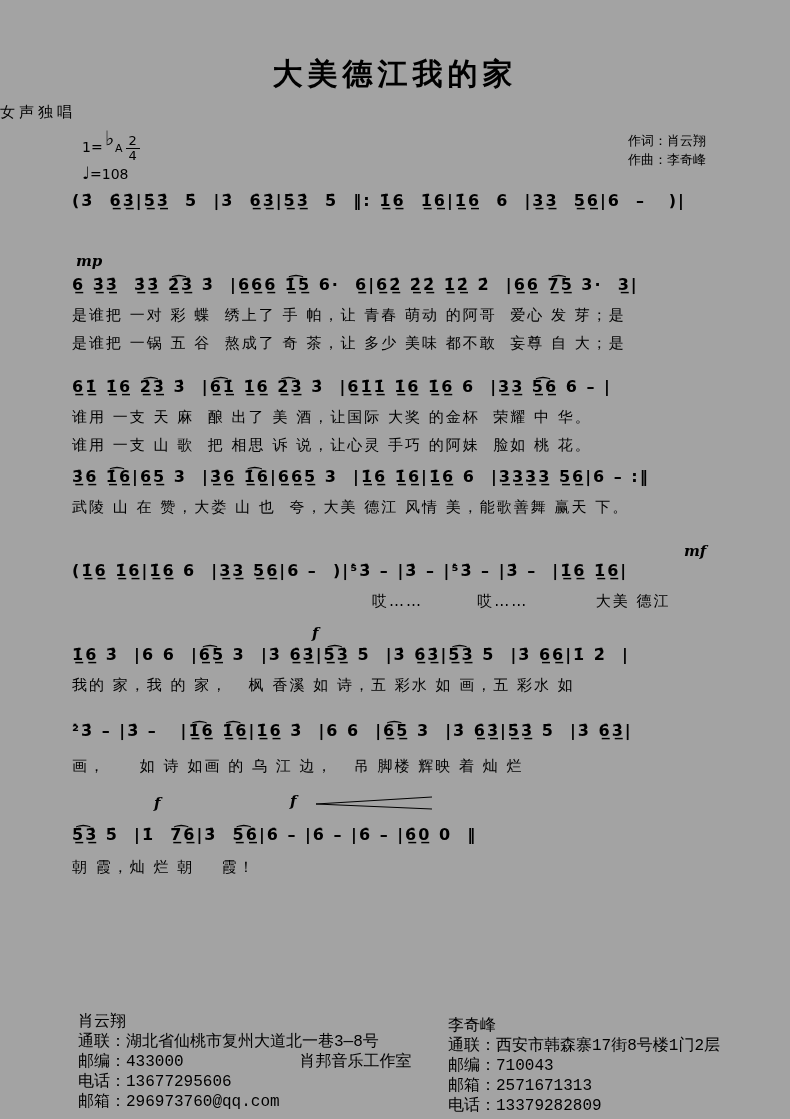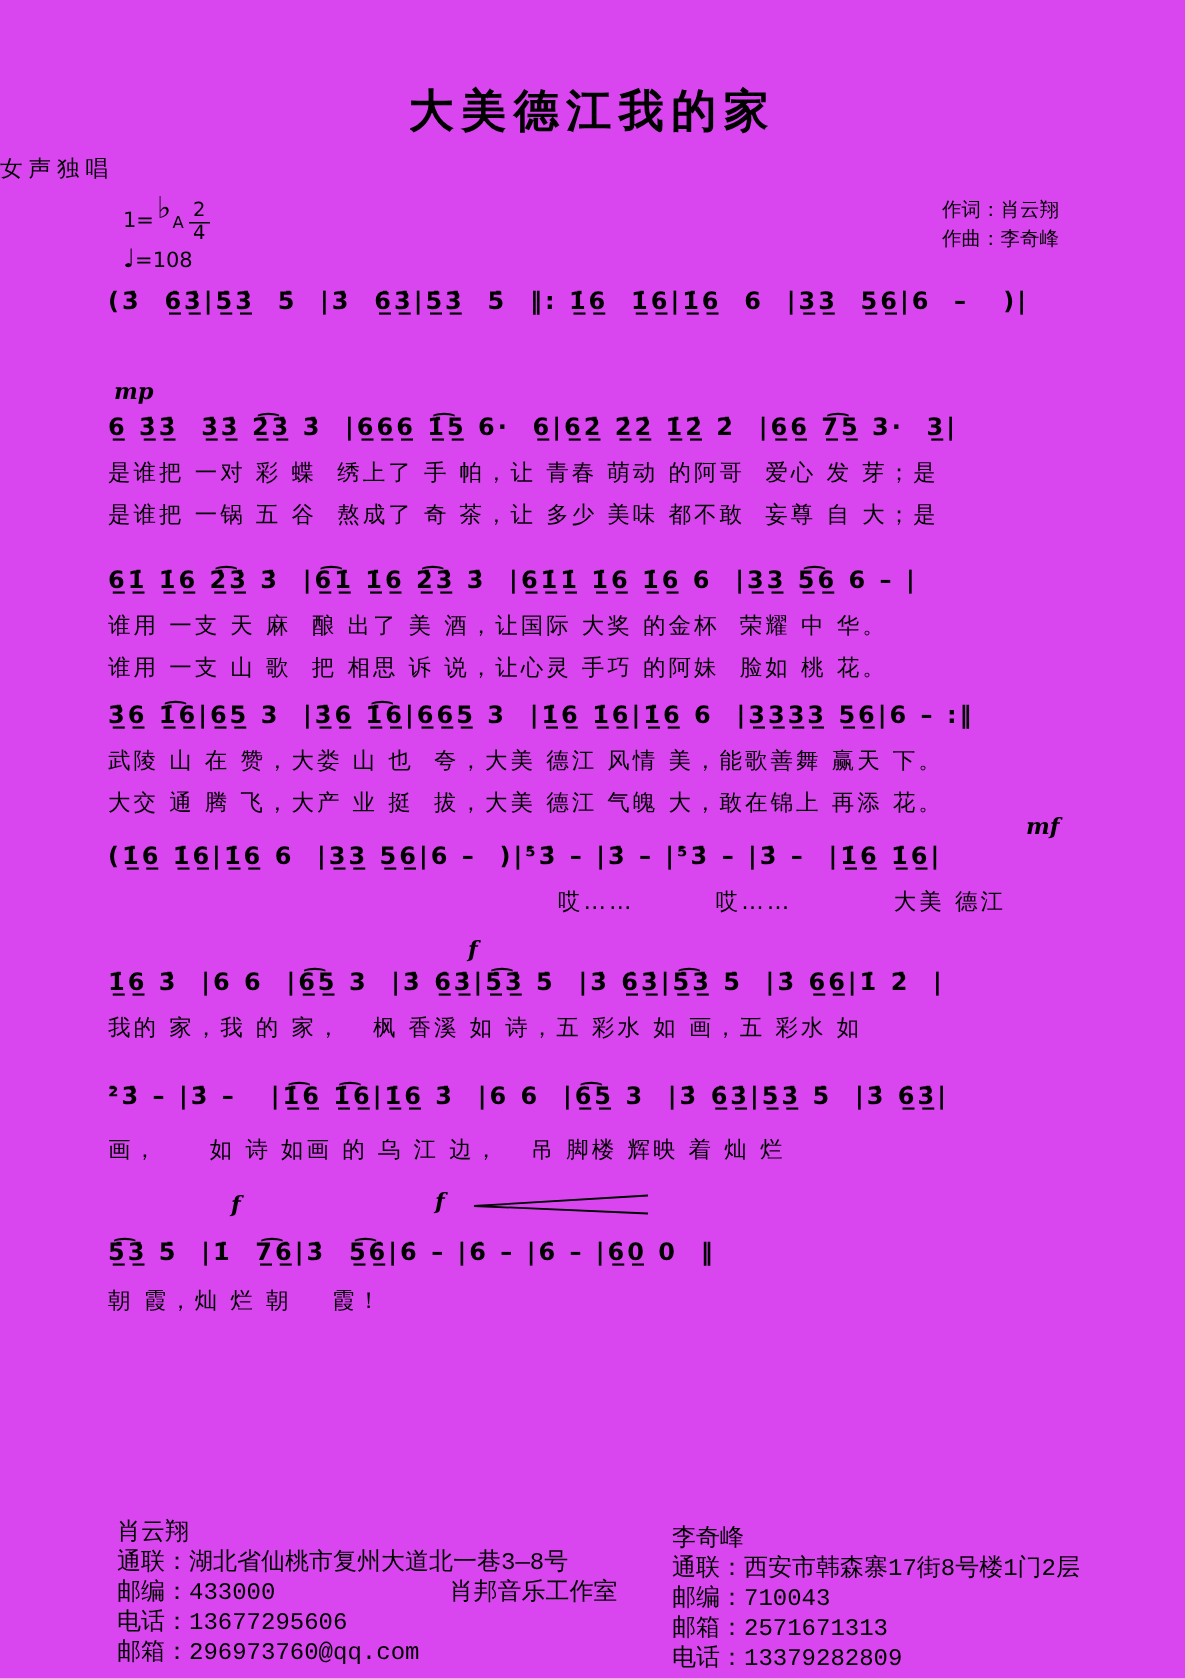--- a/index.html
+++ b/index.html
@@ -1,16 +1,16 @@
 <!DOCTYPE html>
 <html><head>
 <meta charset="utf-8">
 <style>
   html,body { margin:0; padding:0; background:#fff; }
-  .page { position:relative; width:790px; height:1119px; background:#d946ef; color:#000;
+  .page { position:relative; width:790px; height:1119px; background:#a3a3a3; color:#000;
           font-family:"DejaVu Sans",sans-serif; overflow:hidden; }
 
   .title { position:absolute; top:54px; left:0; width:100%; text-align:center;
            font-size:30px; font-weight:bold; letter-spacing:5px;
            font-family:"Liberation Sans","DejaVu Sans",sans-serif; }
   .subtitle { position:absolute; top:103px; left:0; width:100%; text-align:left;
               font-size:15px; letter-spacing:4px; font-family:"DejaVu Serif",serif; }
 
   .keyblock { position:absolute; left:82px; top:134px; font-size:14px; }
   .key-row { display:flex; align-items:flex-start; height:26px; }
@@ -79,21 +79,20 @@
 
   <div class="system" style="top:372px;">
     <div class="notes">6̲1̲̇ 1̲̇6̲ 2̲̇͡3̲̇ 3̇  |6̲͡1̲̇ 1̲̇6̲ 2̲̇͡3̲̇ 3̇  |6̲1̲̇1̲̇ 1̲̇6̲ 1̲̇6̲ 6  |3̲3̲ 5̲͡6̲ 6 – |</div>
     <div class="lyrics">谁用 一支 天 麻  酿 出了 美 酒，让国际 大奖 的金杯  荣耀 中 华。</div>
     <div class="lyrics">谁用 一支 山 歌  把 相思 诉 说，让心灵 手巧 的阿妹  脸如 桃 花。</div>
   </div>
 
   <div class="system" style="top:462px;">
     <div class="notes">3̲̇6̲ 1̲̇͡6̲|6̲5̲ 3  |3̲̇6̲ 1̲̇͡6̲|6̲6̲5̲ 3  |1̲̇6̲ 1̲̇6̲|1̲̇6̲ 6  |3̲3̲3̲3̲ 5̲6̲|6 – :‖</div>
     <div class="lyrics">武陵 山 在 赞，大娄 山 也  夸，大美 德江 风情 美，能歌善舞 赢天 下。</div>
-    <div class="lyrics">大交 通 腾 飞，大产 业 挺  拔，大美 德江 气魄 大，敢在锦上 再添 花。</div>
   </div>
 
   <div class="system" style="top:556px;">
     <span class="dyn" style="left:572px; top:-14px;margin-left:40px;">mf</span>
     <div class="notes">(1̲̇6̲ 1̲̇6̲|1̲̇6̲ 6  |3̲3̲ 5̲6̲|6 –  )|⁵̇3̇ – |3̇ – |⁵̇3̇ – |3̇ –  |1̲̇6̲ 1̲̇6̲|</div>
     <div class="lyrics" style="padding-left:300px;">哎……        哎……          大美 德江</div>
   </div>
 
   <div class="system" style="top:640px;">
     <span class="dyn" style="left:240px; top:-16px;">f</span>

